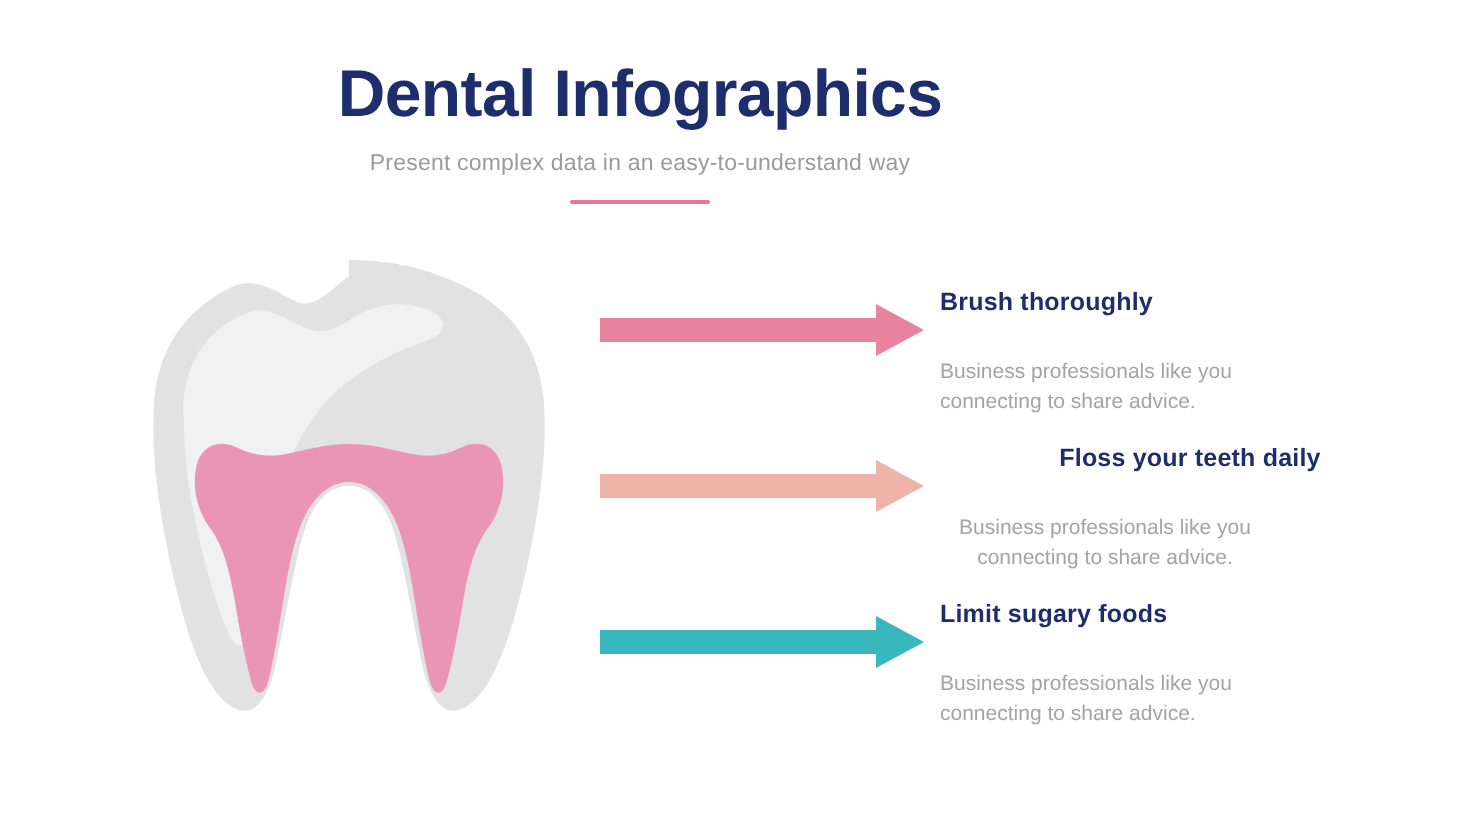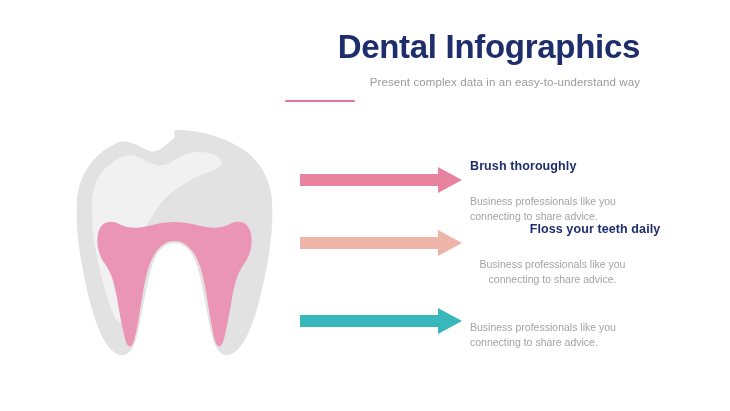--- a/index.html
+++ b/index.html
@@ -19,21 +19,21 @@
     inset: 0;
     background: #ffffff;
   }
 
   
   .header {
     position: absolute;
     top: 28px;
     left: 0;
     width: 640px;
-    text-align: right;
+    text-align: center;
   }
   .title {
     font-size: 33px;
     font-weight: bold;
     color: #1e2d6b;
     letter-spacing: -0.3px;
     line-height: 1.15;
     margin: 0;
   }
   .subtitle {
@@ -66,21 +66,21 @@
     top: 0;
     width: 730px;
     height: 411px;
   }
   .row {
     position: absolute;
     left: 300px;
     width: 420px;
     height: 70px;
   }
-  .row-1 { top: 159px; }
+  .row-1 { top: 144px; }
   .row-2 { top: 222px; text-align: center; }
   .row-3 { top: 300px; }
 
   .arrow {
     position: absolute;
     left: 0;
     top: 8px;
     width: 162px;
     height: 26px;
   }
@@ -210,18 +210,19 @@
       </div>
     </div>
 
     <div class="row row-3">
       <div class="arrow">
         <svg width="162" height="26" viewBox="0 0 162 26" xmlns="http://www.w3.org/2000/svg">
           <path d="M0 7 L138 7 L138 0 L162 13 L138 26 L138 19 L0 19 Z" fill="#38b7bd"></path>
         </svg>
       </div>
       <div class="row-text">
+        <p class="row-title">Limit sugary foods</p>
         <p class="row-desc">Business professionals like you connecting to share advice.</p>
       </div>
     </div>
 
   </div>
 </div>
 
 </body></html>

